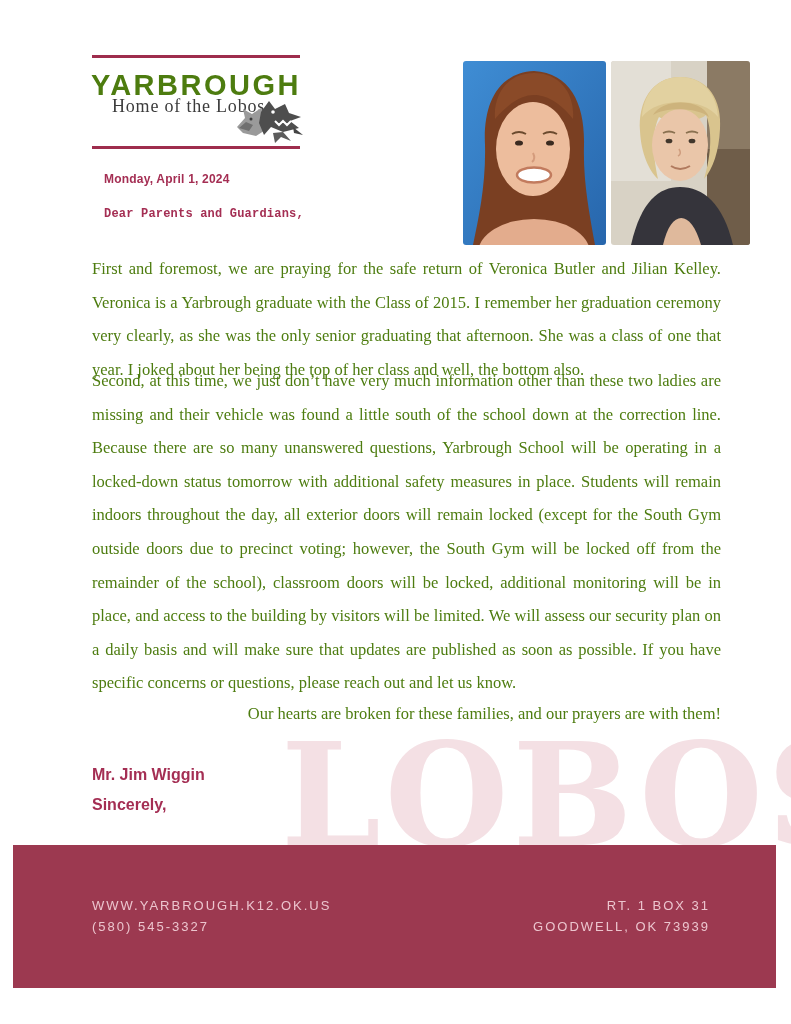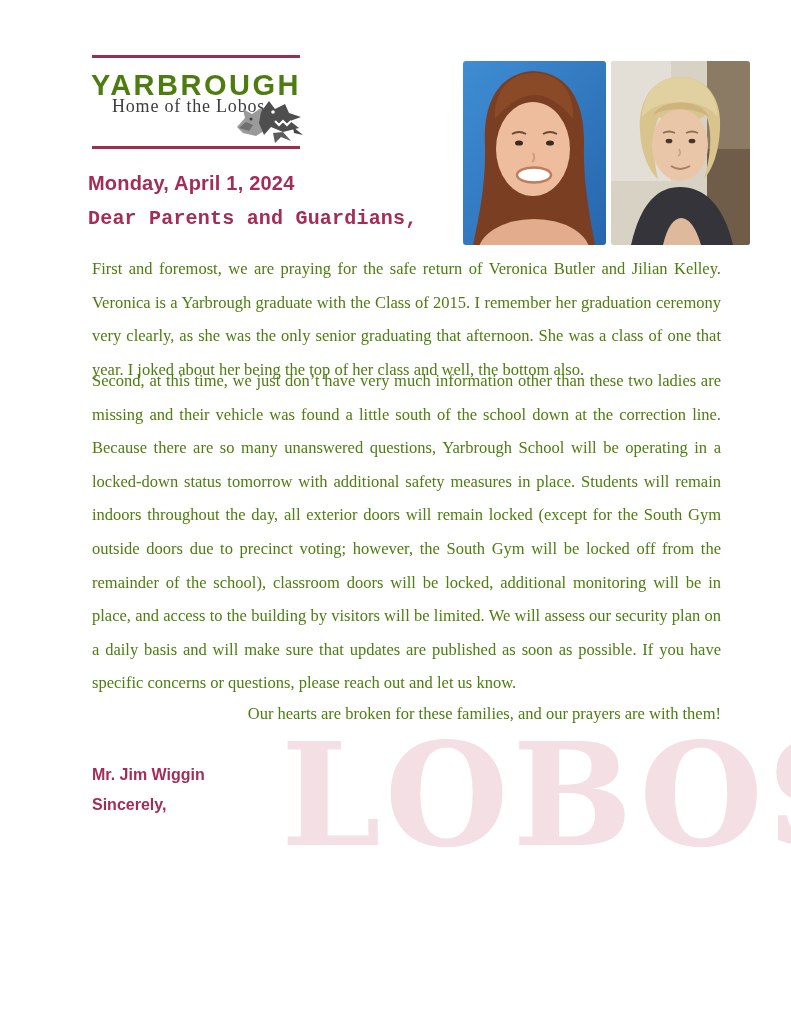--- a/index.html
+++ b/index.html
@@ -30,21 +30,21 @@
   }
   .mascot { position:absolute; left:231px; top:97px; z-index:4; }
 
   
   .photo { position:absolute; top:61px; height:184px; border-radius:3px; overflow:hidden; z-index:3; }
   .photo-1 { left:463px; width:143px; }
   .photo-2 { left:611px; width:139px; }
   .photo svg { display:block; }
 
   
-  .accent-line { position:absolute; left:88px; z-index:3; font-size:20px; font-weight:700; color:#a42e53; letter-spacing:0.2px; }
+  .accent-line { position:absolute; left:104px; z-index:3; font-size:12px; font-weight:700; color:#a42e53; letter-spacing:0.2px; }
   .date-line { top:172px; }
   .salutation-line { top:207px;font-family:Liberation Mono, monospace; }
 
   .body-par {
     position:absolute; left:92px; width:629px; margin:0; z-index:3;
     font-family:"Liberation Serif", serif; font-size:16.5px; line-height:33.6px;
     color:#4d7c0f; text-align:justify;
   }
   .par-1 { top:252px; }
   .par-2 { top:364px; }
@@ -132,14 +132,24 @@
 
   <p class="body-par par-1">First and foremost, we are praying for the safe return of Veronica Butler and Jilian Kelley. Veronica is a Yarbrough graduate with the Class of 2015. I remember her graduation ceremony very clearly, as she was the only senior graduating that afternoon. She was a class of one that year. I joked about her being the top of her class and well, the bottom also.</p>
   <p class="body-par par-2">Second, at this time, we just don’t have very much information other than these two ladies are missing and their vehicle was found a little south of the school down at the correction line. Because there are so many unanswered questions, Yarbrough School will be operating in a locked-down status tomorrow with additional safety measures in place. Students will remain indoors throughout the day, all exterior doors will remain locked (except for the South Gym outside doors due to precinct voting; however, the South Gym will be locked off from the remainder of the school), classroom doors will be locked, additional monitoring will be in place, and access to the building by visitors will be limited. We will assess our security plan on a daily basis and will make sure that updates are published as soon as possible. If you have specific concerns or questions, please reach out and let us know.</p>
   <p class="body-par par-3">Our hearts are broken for these families, and our prayers are with them!</p>
 
   <div class="closing">
     <div>Mr. Jim Wiggin</div>
     <div>Sincerely,</div>
   </div>
 
+  <div class="footer">
+    <div class="footer-left">
+      <div>WWW.YARBROUGH.K12.OK.US</div>
+      <div>(580) 545-3327</div>
+    </div>
+    <div class="footer-right">
+      <div>RT. 1 BOX 31</div>
+      <div>GOODWELL, OK 73939</div>
+    </div>
+  </div>
 
 </div>
 
 </body></html>

